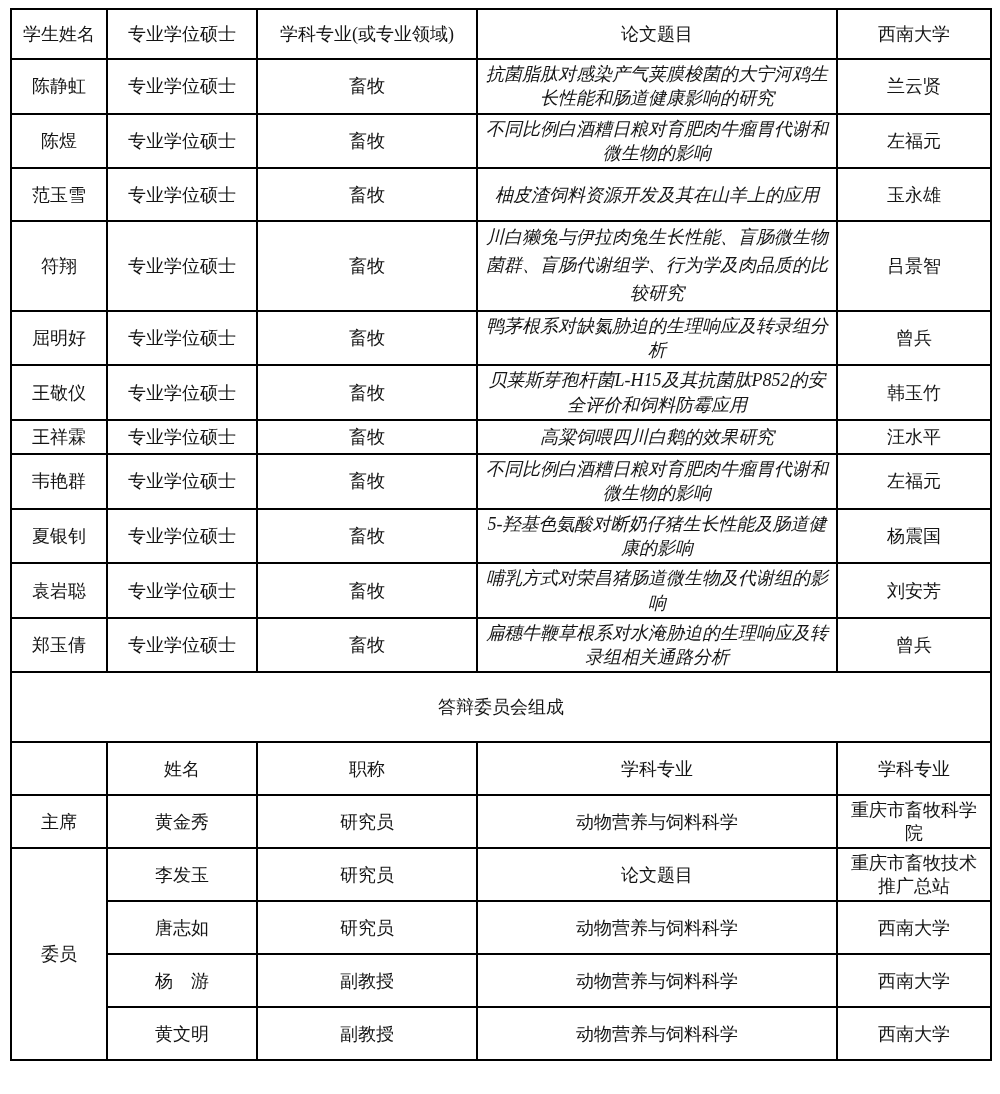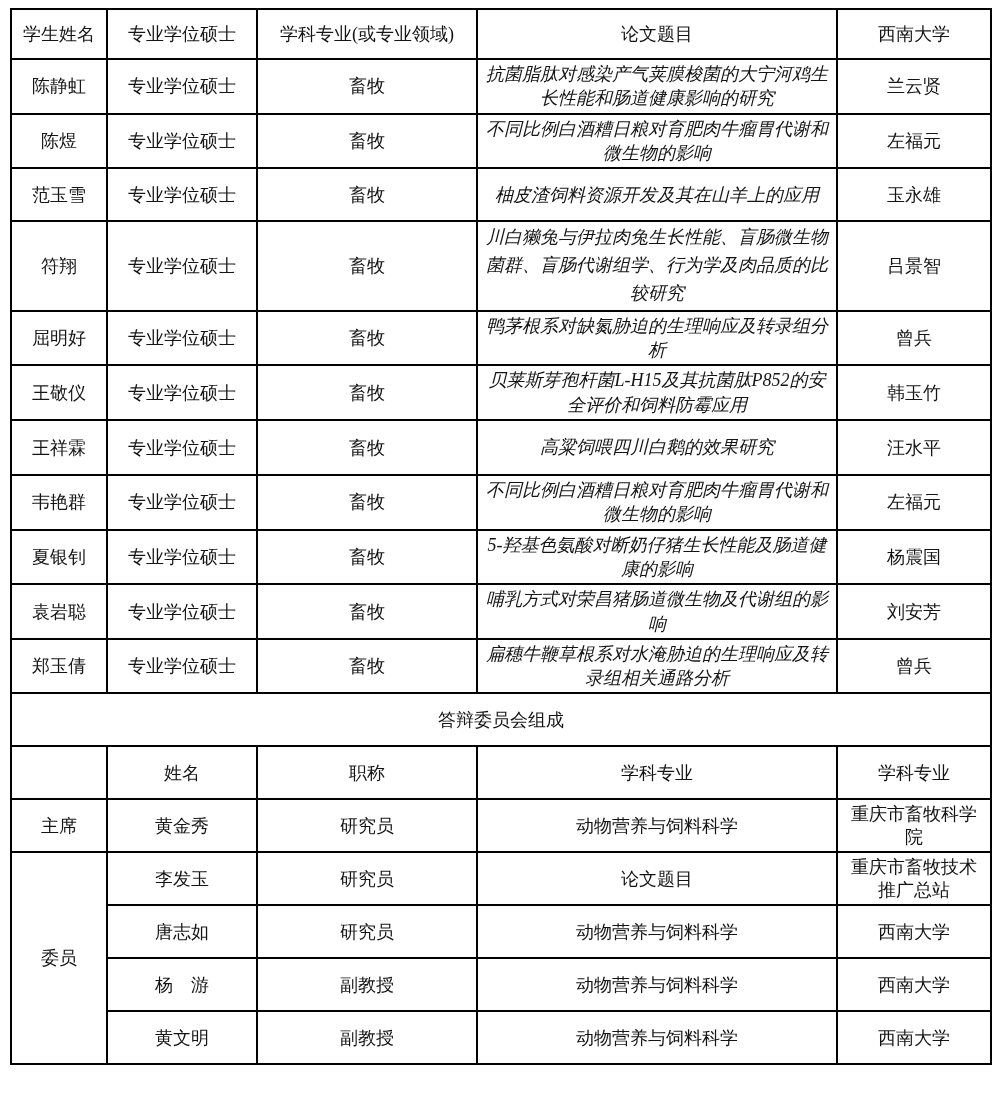--- a/index.html
+++ b/index.html
@@ -32,22 +32,22 @@
     overflow: hidden;
   }
   col.c-name   { width: 96px;  }
   col.c-degree { width: 150px; }
   col.c-major  { width: 220px; }
   col.c-thesis { width: 360px; }
   col.c-adv    { width: 154px; }
 
   tr.r-head   { height: 50px; }
   tr.r-std    { height: 53px; }
-  tr.r-short  { height: 55px; }
-  tr.r-title  { height: 53px; margin-top: 28px; }
+  tr.r-short  { height: 34px; }
+  tr.r-title  { height: 70px; margin-top: 28px; }
 
   td.thesis {
     font-size: 17px;
     line-height: 1.35;
     padding: 2px 6px;
     font-style: italic;
   }
   td.thesis-small {
     font-size: 13.5px;
     line-height: 1.55;

